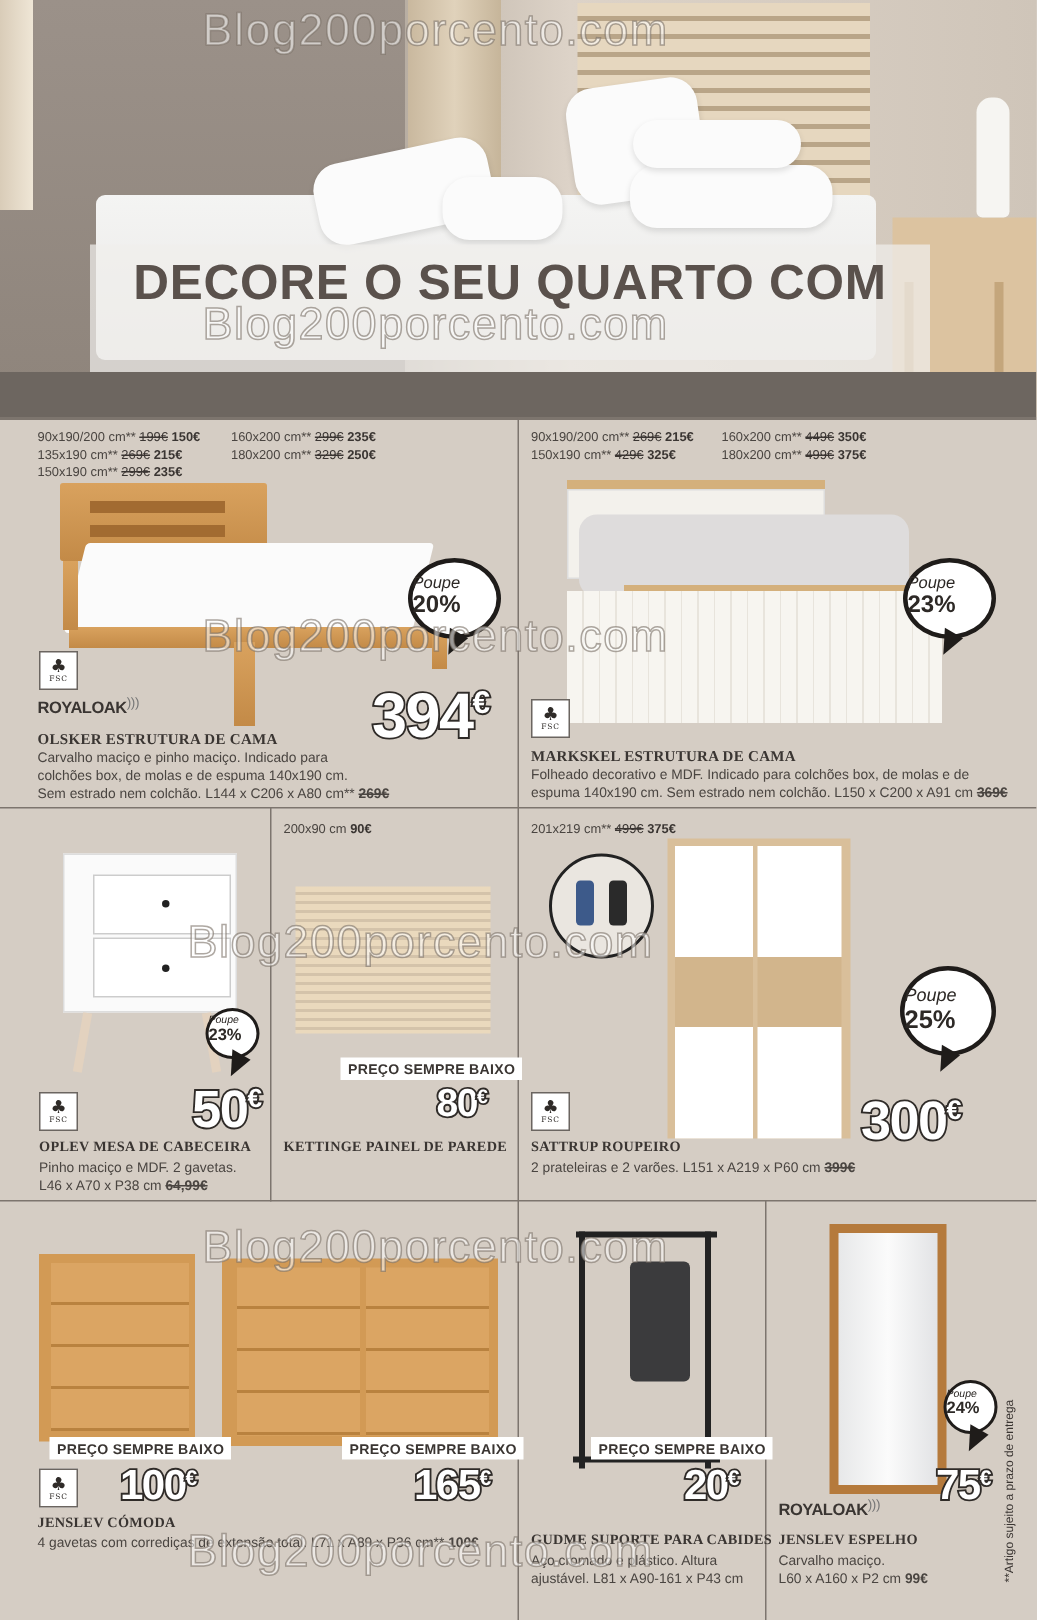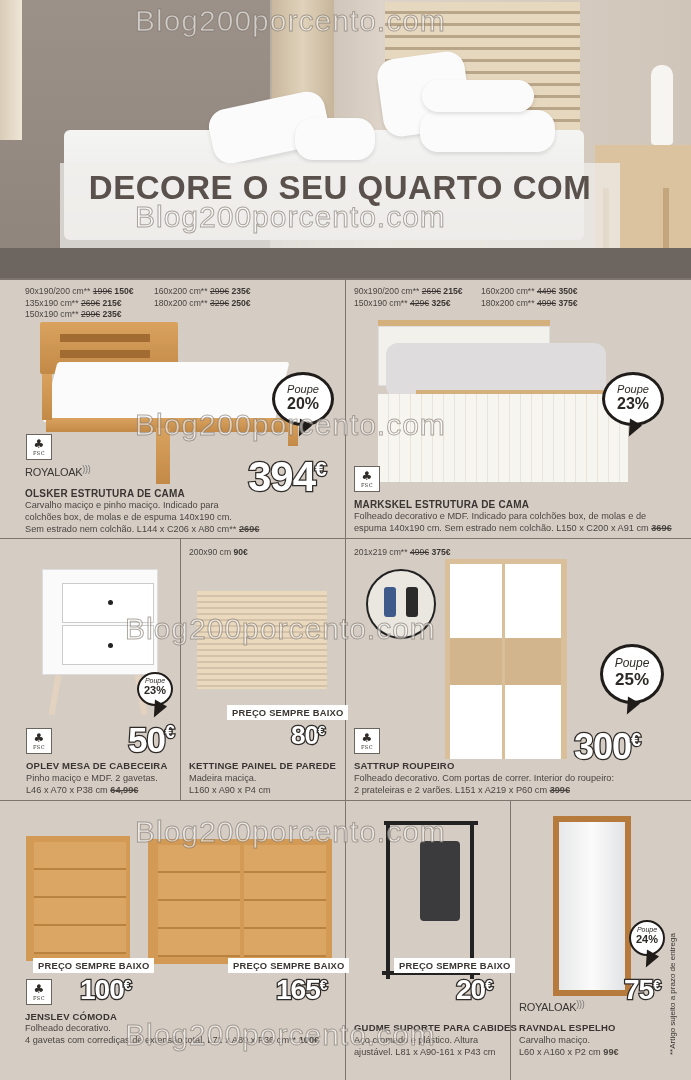--- a/index.html
+++ b/index.html
@@ -20,35 +20,35 @@
 .hero .banner{position:absolute;left:60px;top:163px;width:560px;height:85px;background:rgba(240,238,235,.72)}
 .hero h1{position:absolute;left:60px;top:170px;width:560px;text-align:center;font-family:"Liberation Sans",sans-serif;font-weight:bold;font-size:33px;line-height:36px;color:#5a514c;letter-spacing:.5px}
 .wm{position:absolute;font-family:"Liberation Sans",sans-serif;font-size:30px;color:rgba(255,255,255,.55);-webkit-text-stroke:1px rgba(120,110,100,.6);letter-spacing:1px;pointer-events:none;white-space:nowrap}
 
 .line{position:absolute;background:#7d756e}
 
 .cell{position:absolute}
 .sizes{position:absolute;font-size:8.6px;line-height:11.5px;color:#4a4541;font-family:"Liberation Sans",sans-serif}
 .sizes b{font-weight:bold;color:#3a3532}
 .sizes s{font-weight:normal;color:#3a3532}
-.title{position:absolute;font-family:Liberation Sans, sans-serif;font-weight:bold;font-size:10px;color:#3a3532;letter-spacing:.2px;white-space:nowrap}
+.title{position:absolute;font-family:Liberation Serif, serif;font-weight:bold;font-size:10px;color:#3a3532;letter-spacing:.2px;white-space:nowrap}
 .desc{position:absolute;font-family:"Liberation Sans",sans-serif;font-size:9.2px;line-height:12px;color:#4a4541}
 .desc b{font-weight:bold}
 .price{position:absolute;font-family:"Liberation Sans",sans-serif;font-weight:900;color:#fff;-webkit-text-stroke:2.5px #2f2b28;paint-order:stroke fill;letter-spacing:-1px;line-height:1}
 .price .cur{font-size:.5em;vertical-align:top;position:relative;top:2px;letter-spacing:0}
-.bubble{position:absolute;background:#fff;border:3px solid #1f1c1a;border-radius:50%;text-align:center;font-family:"Liberation Sans",sans-serif;color:#2d2926}
+.bubble{position:absolute;background:#fff;border:3px solid #1f1c1a;border-radius:50%;text-align:left;font-family:"Liberation Sans",sans-serif;color:#2d2926}
 .bubble .p{display:block;font-style:italic;font-weight:normal}
 .bubble .v{display:block;font-weight:bold}
 .bubble::after{content:"";position:absolute;width:0;height:0;border-left:8px solid transparent;border-right:6px solid transparent;border-top:16px solid #1f1c1a;bottom:-14px;left:35%;transform:rotate(30deg)}
 .tag{position:absolute;background:#fff;font-family:"Liberation Sans",sans-serif;font-weight:bold;font-size:9.4px;color:#3a3532;padding:2px 5px;white-space:nowrap;letter-spacing:.2px}
 .fsc{position:absolute;width:26px;height:26px;background:#fff;border:1px solid #6b6560;display:flex;flex-direction:column;align-items:center;justify-content:center}
 .fsc .tree{font-size:12px;line-height:12px;color:#2f2b28}
 .fsc .lbl{font-family:"DejaVu Serif",serif;font-size:5px;color:#2f2b28;letter-spacing:.5px}
 .royal{position:absolute;font-family:"Liberation Sans",sans-serif;font-size:11px;color:#3a3532;letter-spacing:-.3px;white-space:nowrap}
-.royal b{font-weight:normal}
+.royal b{font-weight:bold}
 .royal .wave{font-size:9px;color:#777;position:relative;top:-4px}
 .side-note{position:absolute;left:668px;top:1055px;transform:rotate(-90deg);transform-origin:left top;font-family:"Liberation Sans",sans-serif;font-size:8px;color:#3a3532;white-space:nowrap}
 
 .wood{background:linear-gradient(180deg,#d9a25e,#c38a47)}
 .white-box{background:#fafafa;border:1px solid #ddd}
 </style>
 </head>
 <body>
 
 <div class="page">
@@ -178,24 +178,20 @@
       <div><span>L46 x A70 x P38 cm</span> <b><s>64,99€</s></b></div>
     </div>
   </div>
 
   <div class="cell" style="left:181px;top:539px;width:164px;height:261px">
     <div class="sizes" style="left:8px;top:8px"><span>200x90 cm</span> <b>90€</b></div>
     <div style="position:absolute;left:16px;top:52px;width:130px;height:98px;background:repeating-linear-gradient(180deg,#ead9bd 0 4px,#d4c3aa 4px 6px)"></div>
     <div class="tag" style="left:46px;top:166px">PREÇO SEMPRE BAIXO</div>
     <div class="price" style="left:110px;top:183px;font-size:26px"><span>80</span><span class="cur">€</span></div>
     <div class="title" style="left:8px;top:221px;font-size:9.5px">KETTINGE PAINEL DE PAREDE</div>
-    <div class="desc" style="left:8px;top:233px;width:155px">
-      <div>Madeira maciça.</div>
-      <div>L160 x A90 x P4 cm</div>
-    </div>
   </div>
 
   <div class="cell" style="left:346px;top:539px;width:345px;height:261px">
     <div class="sizes" style="left:8px;top:8px"><span>201x219 cm**</span> <s>499€</s> <b>375€</b></div>
     <div style="position:absolute;left:20px;top:30px;width:70px;height:70px;border:2px solid #222;border-radius:50%;background:#eae6e0;overflow:hidden">
       <div style="position:absolute;left:16px;top:16px;width:12px;height:30px;background:#3d5a8a;border-radius:3px"></div>
       <div style="position:absolute;left:38px;top:16px;width:12px;height:30px;background:#2a2a2a;border-radius:3px"></div>
     </div>
     <div style="position:absolute;left:99px;top:20px;width:122px;height:200px;background:#d9bf9a">
       <div style="position:absolute;left:5px;top:5px;width:52px;height:195px;background:linear-gradient(180deg,#fff 0 38%,#d2b58c 38% 62%,#fff 62%)"></div>
@@ -205,21 +201,20 @@
       <span class="p" style="font-size:12px">Poupe</span>
       <span class="v" style="font-size:17px">25%</span>
     </div>
     <div class="price" style="left:228px;top:190px;font-size:36px"><span>300</span><span class="cur">€</span></div>
     <div class="fsc" style="left:8px;top:189px">
         <span class="tree">♣</span>
         <span class="lbl">FSC</span>
       </div>
     <div class="title" style="left:8px;top:221px;font-size:9.5px">SATTRUP ROUPEIRO</div>
     <div class="desc" style="left:8px;top:233px;width:335px">
-      <div>Folheado decorativo. Com portas de correr. Interior do roupeiro:</div>
       <div><span>2 prateleiras e 2 varões. L151 x A219 x P60 cm</span> <b><s>399€</s></b></div>
     </div>
   </div>
 
   <div class="cell" style="left:0;top:801px;width:345px;height:279px">
     <div style="position:absolute;left:26px;top:35px;width:104px;height:125px;background:#d29a55">
       <div style="position:absolute;left:8px;top:6px;width:92px;height:112px;background:repeating-linear-gradient(180deg,#dba563 0 26px,#b9823f 26px 28px)"></div>
     </div>
     <div style="position:absolute;left:148px;top:38px;width:184px;height:125px;background:#d29a55">
       <div style="position:absolute;left:10px;top:6px;width:82px;height:112px;background:repeating-linear-gradient(180deg,#dba563 0 26px,#b9823f 26px 28px)"></div>
@@ -228,21 +223,20 @@
     <div class="tag" style="left:33px;top:157px">PREÇO SEMPRE BAIXO</div>
     <div class="tag" style="left:228px;top:157px">PREÇO SEMPRE BAIXO</div>
     <div class="price" style="left:80px;top:175px;font-size:28px"><span>100</span><span class="cur">€</span></div>
     <div class="price" style="left:276px;top:175px;font-size:28px"><span>165</span><span class="cur">€</span></div>
     <div class="fsc" style="left:26px;top:178px">
         <span class="tree">♣</span>
         <span class="lbl">FSC</span>
       </div>
     <div class="title" style="left:25px;top:210px;font-size:9.5px">JENSLEV CÓMODA</div>
     <div class="desc" style="left:25px;top:221px;width:318px">
-      <div>Folheado decorativo.</div>
       <div><span>4 gavetas com corrediças de extensão total. L71 x A89 x P36 cm**</span> <b>100€</b></div>
     </div>
   </div>
 
   <div class="cell" style="left:346px;top:801px;width:164px;height:279px">
     <div style="position:absolute;left:36px;top:20px;width:100px;height:160px">
       <div style="position:absolute;left:2px;top:0;width:94px;height:4px;background:#222"></div>
       <div style="position:absolute;left:4px;top:0;width:4px;height:158px;background:#222"></div>
       <div style="position:absolute;left:88px;top:0;width:4px;height:158px;background:#222"></div>
       <div style="position:absolute;left:38px;top:20px;width:40px;height:80px;background:#3b3b3d;border-radius:4px"></div>
@@ -260,21 +254,21 @@
   <div class="cell" style="left:511px;top:801px;width:180px;height:279px">
     <div style="position:absolute;left:42px;top:15px;width:78px;height:180px;background:#b57a3c;padding:6px">
       <div style="width:100%;height:100%;background:linear-gradient(90deg,#e7e8e9,#fbfbfb,#e2e3e5)"></div>
     </div>
     <div class="bubble" style="left:118px;top:119px;width:36px;height:36px;padding-top:4px;border-width:2px">
       <span class="p" style="font-size:7px">Poupe</span>
       <span class="v" style="font-size:11px">24%</span>
     </div>
     <div class="price" style="left:113px;top:175px;font-size:28px"><span>75</span><span class="cur">€</span></div>
     <div class="royal" style="left:8px;top:200px"><b>ROYALOAK</b><span class="wave">)))</span></div>
-    <div class="title" style="left:8px;top:221px;font-size:9.5px">RAVNDAL ESPELHO</div>
+    <div class="title" style="left:8px;top:221px;font-size:9.5px">JENSLEV ESPELHO</div>
     <div class="desc" style="left:8px;top:233px;width:150px">
       <div>Carvalho maciço.</div>
       <div><span>L60 x A160 x P2 cm</span> <b>99€</b></div>
     </div>
   </div>
 
   <div class="side-note">**Artigo sujeito a prazo de entrega</div>
 
   <div class="wm" style="left:135px;top:4px">Blog200porcento.com</div>
   <div class="wm" style="left:135px;top:200px">Blog200porcento.com</div>

